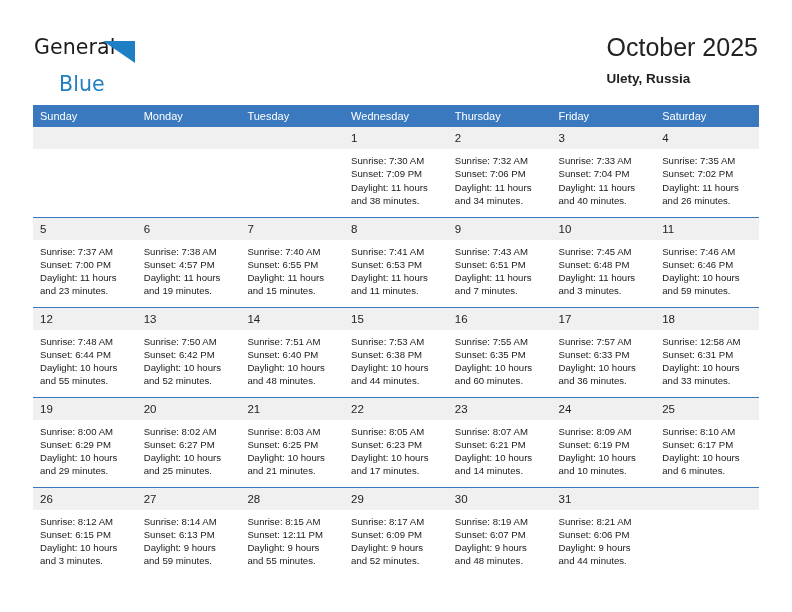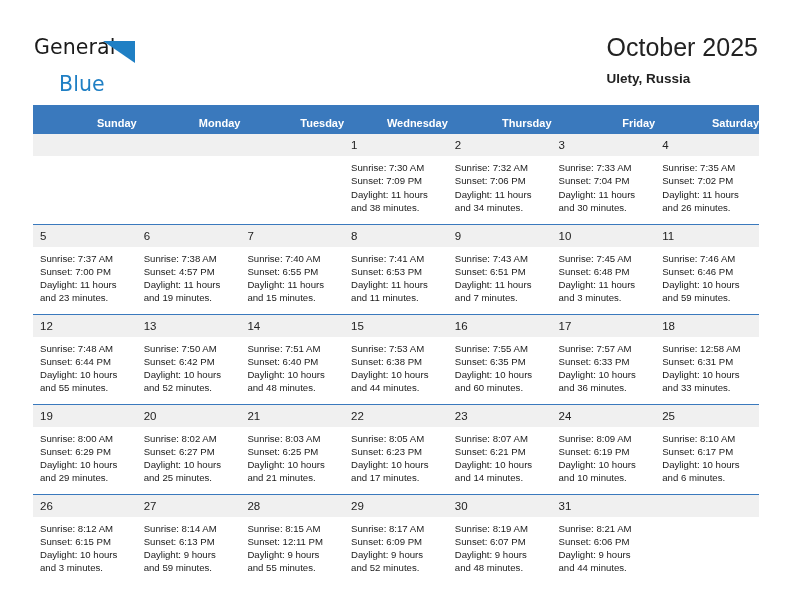--- a/index.html
+++ b/index.html
@@ -96,23 +96,23 @@
     top: 105px;
     width: 726px;
     border-collapse: collapse;
     table-layout: fixed;
   }
 
   .calendar th {
     background: #3a79bd;
     color: #ffffff;
     font-size: 11px;
-    font-weight: 700;
-    text-align: right;
-    padding: 12px 0 5px 7px;
+    font-weight: 400;
+    text-align: left;
+    padding: 5px 0 5px 7px;
     height: 19px;
     border: none;
     box-sizing: border-box;
   }
 
   .calendar td {
     width: 103.7px;
     height: 90px;
     vertical-align: top;
     padding: 0;
@@ -215,21 +215,21 @@
               <div>Daylight: 11 hours</div>
               <div>and 34 minutes.</div>
             </div>
           </td>
           <td>
             <span class="daynum">3</span>
             <div class="info">
               <div>Sunrise: 7:33 AM</div>
               <div>Sunset: 7:04 PM</div>
               <div>Daylight: 11 hours</div>
-              <div>and 30 minutes.</div>
+              <div>and 40 minutes.</div>
             </div>
           </td>
           <td>
             <span class="daynum">4</span>
             <div class="info">
               <div>Sunrise: 7:35 AM</div>
               <div>Sunset: 7:02 PM</div>
               <div>Daylight: 11 hours</div>
               <div>and 26 minutes.</div>
             </div>

